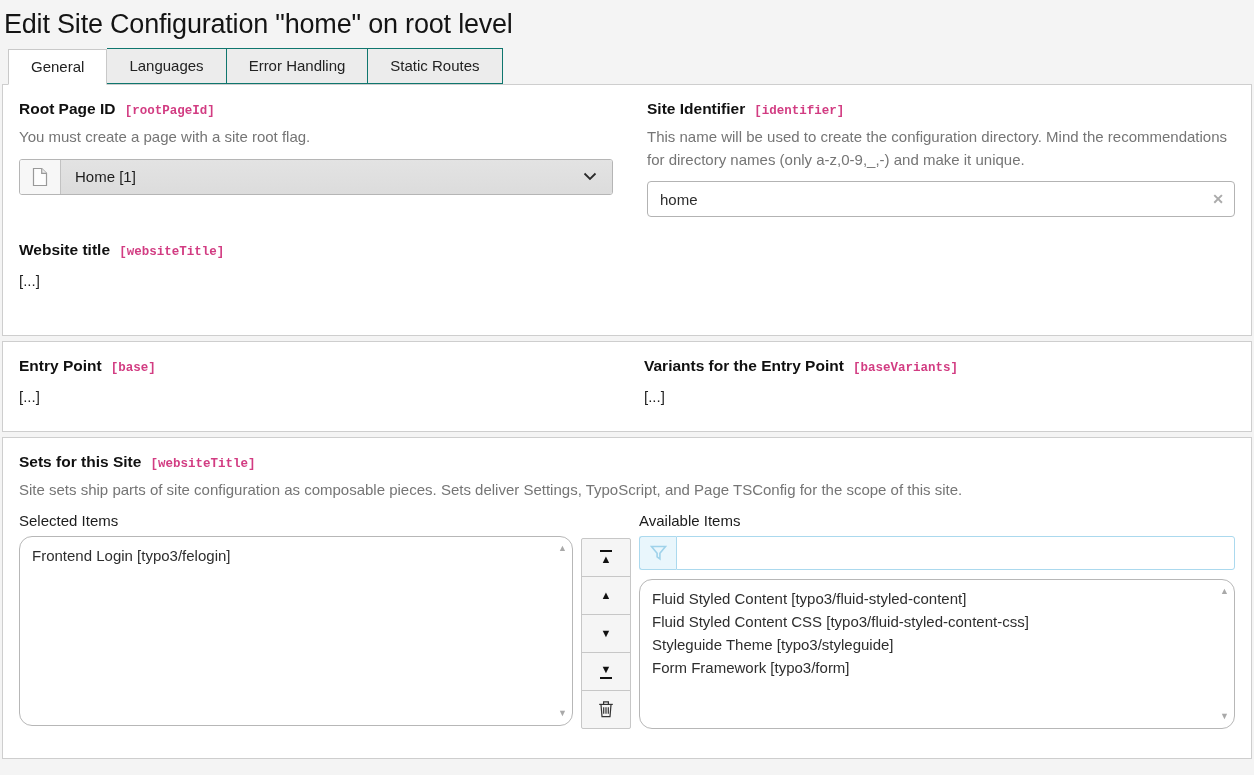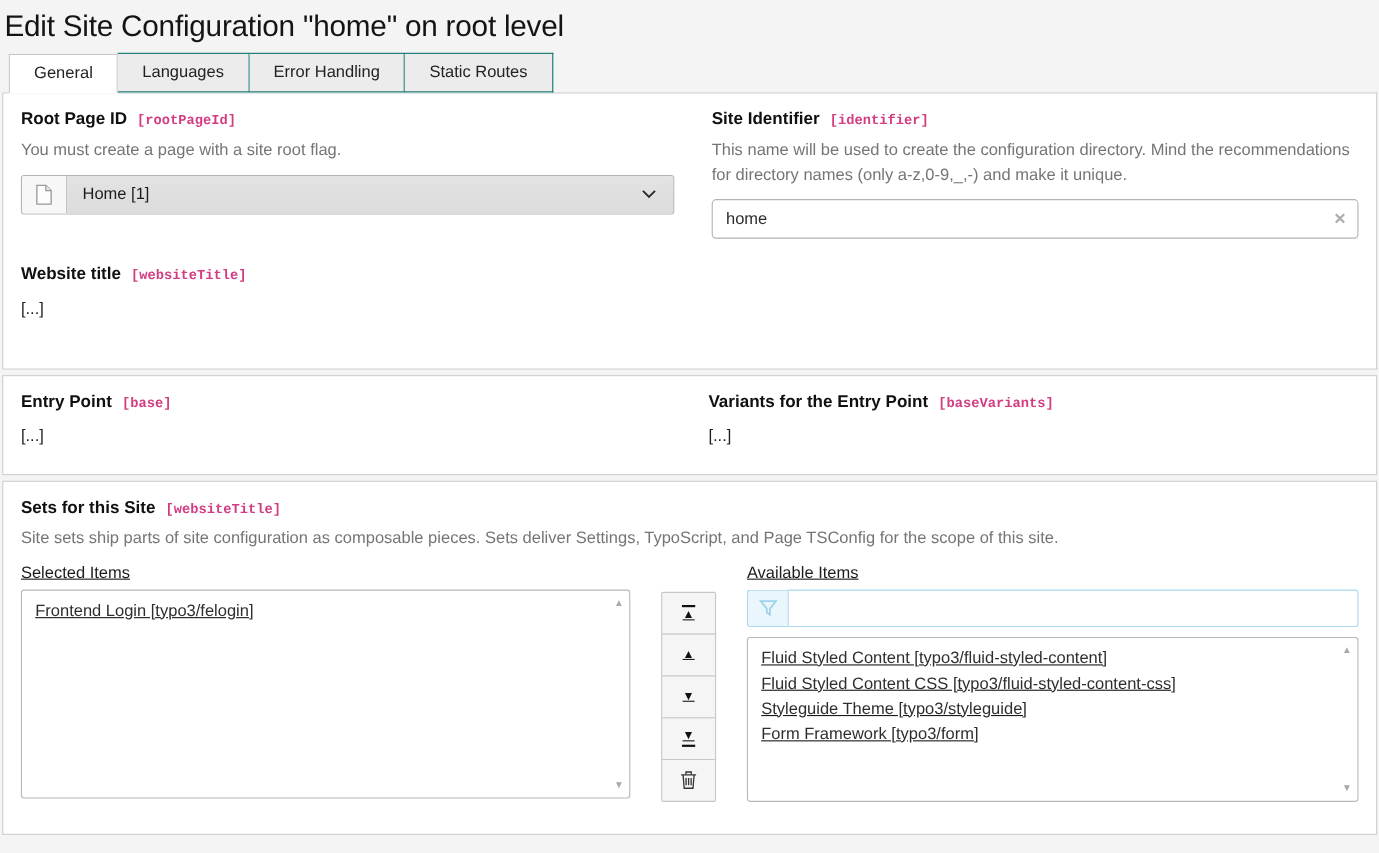--- a/index.html
+++ b/index.html
@@ -101,29 +101,28 @@
   }
   .clear-x {
     position: absolute; right: 11px; top: 50%; transform: translateY(-50%);
     color: #ababab; font-size: 14px; font-weight: 700; cursor: pointer; line-height: 1;
   }
   .row-2 { margin-top: 24px; }
   
   .dual-list {
     display: grid;
     grid-template-columns: 554px 50px 1fr;
-    column-gap: 28px;
+    column-gap: 8px;
     align-items: start;
     margin-top: 4px;
-    text-decoration: underline;
   }
   .list-col-label { font-size: 15px; color: #1c1c1c; margin-bottom: 7px; }
   .listbox {
     border: 1px solid #b7b7b7;
-    border-radius: 3px;
+    border-radius: 13px;
     background: #fff;
     position: relative;
     overflow: hidden;
   }
   .listbox.selected-box { height: 190px; }
   .listbox.available-box { height: 150px; margin-top: 9px; }
   .listbox .opts { padding: 7px 24px 0 12px; }
   .list-option { font-size: 15px; color: #2e2e2e; line-height: 23px; cursor: pointer; white-space: nowrap; }
   .scroll-arrow {
     position: absolute; right: 5px;

